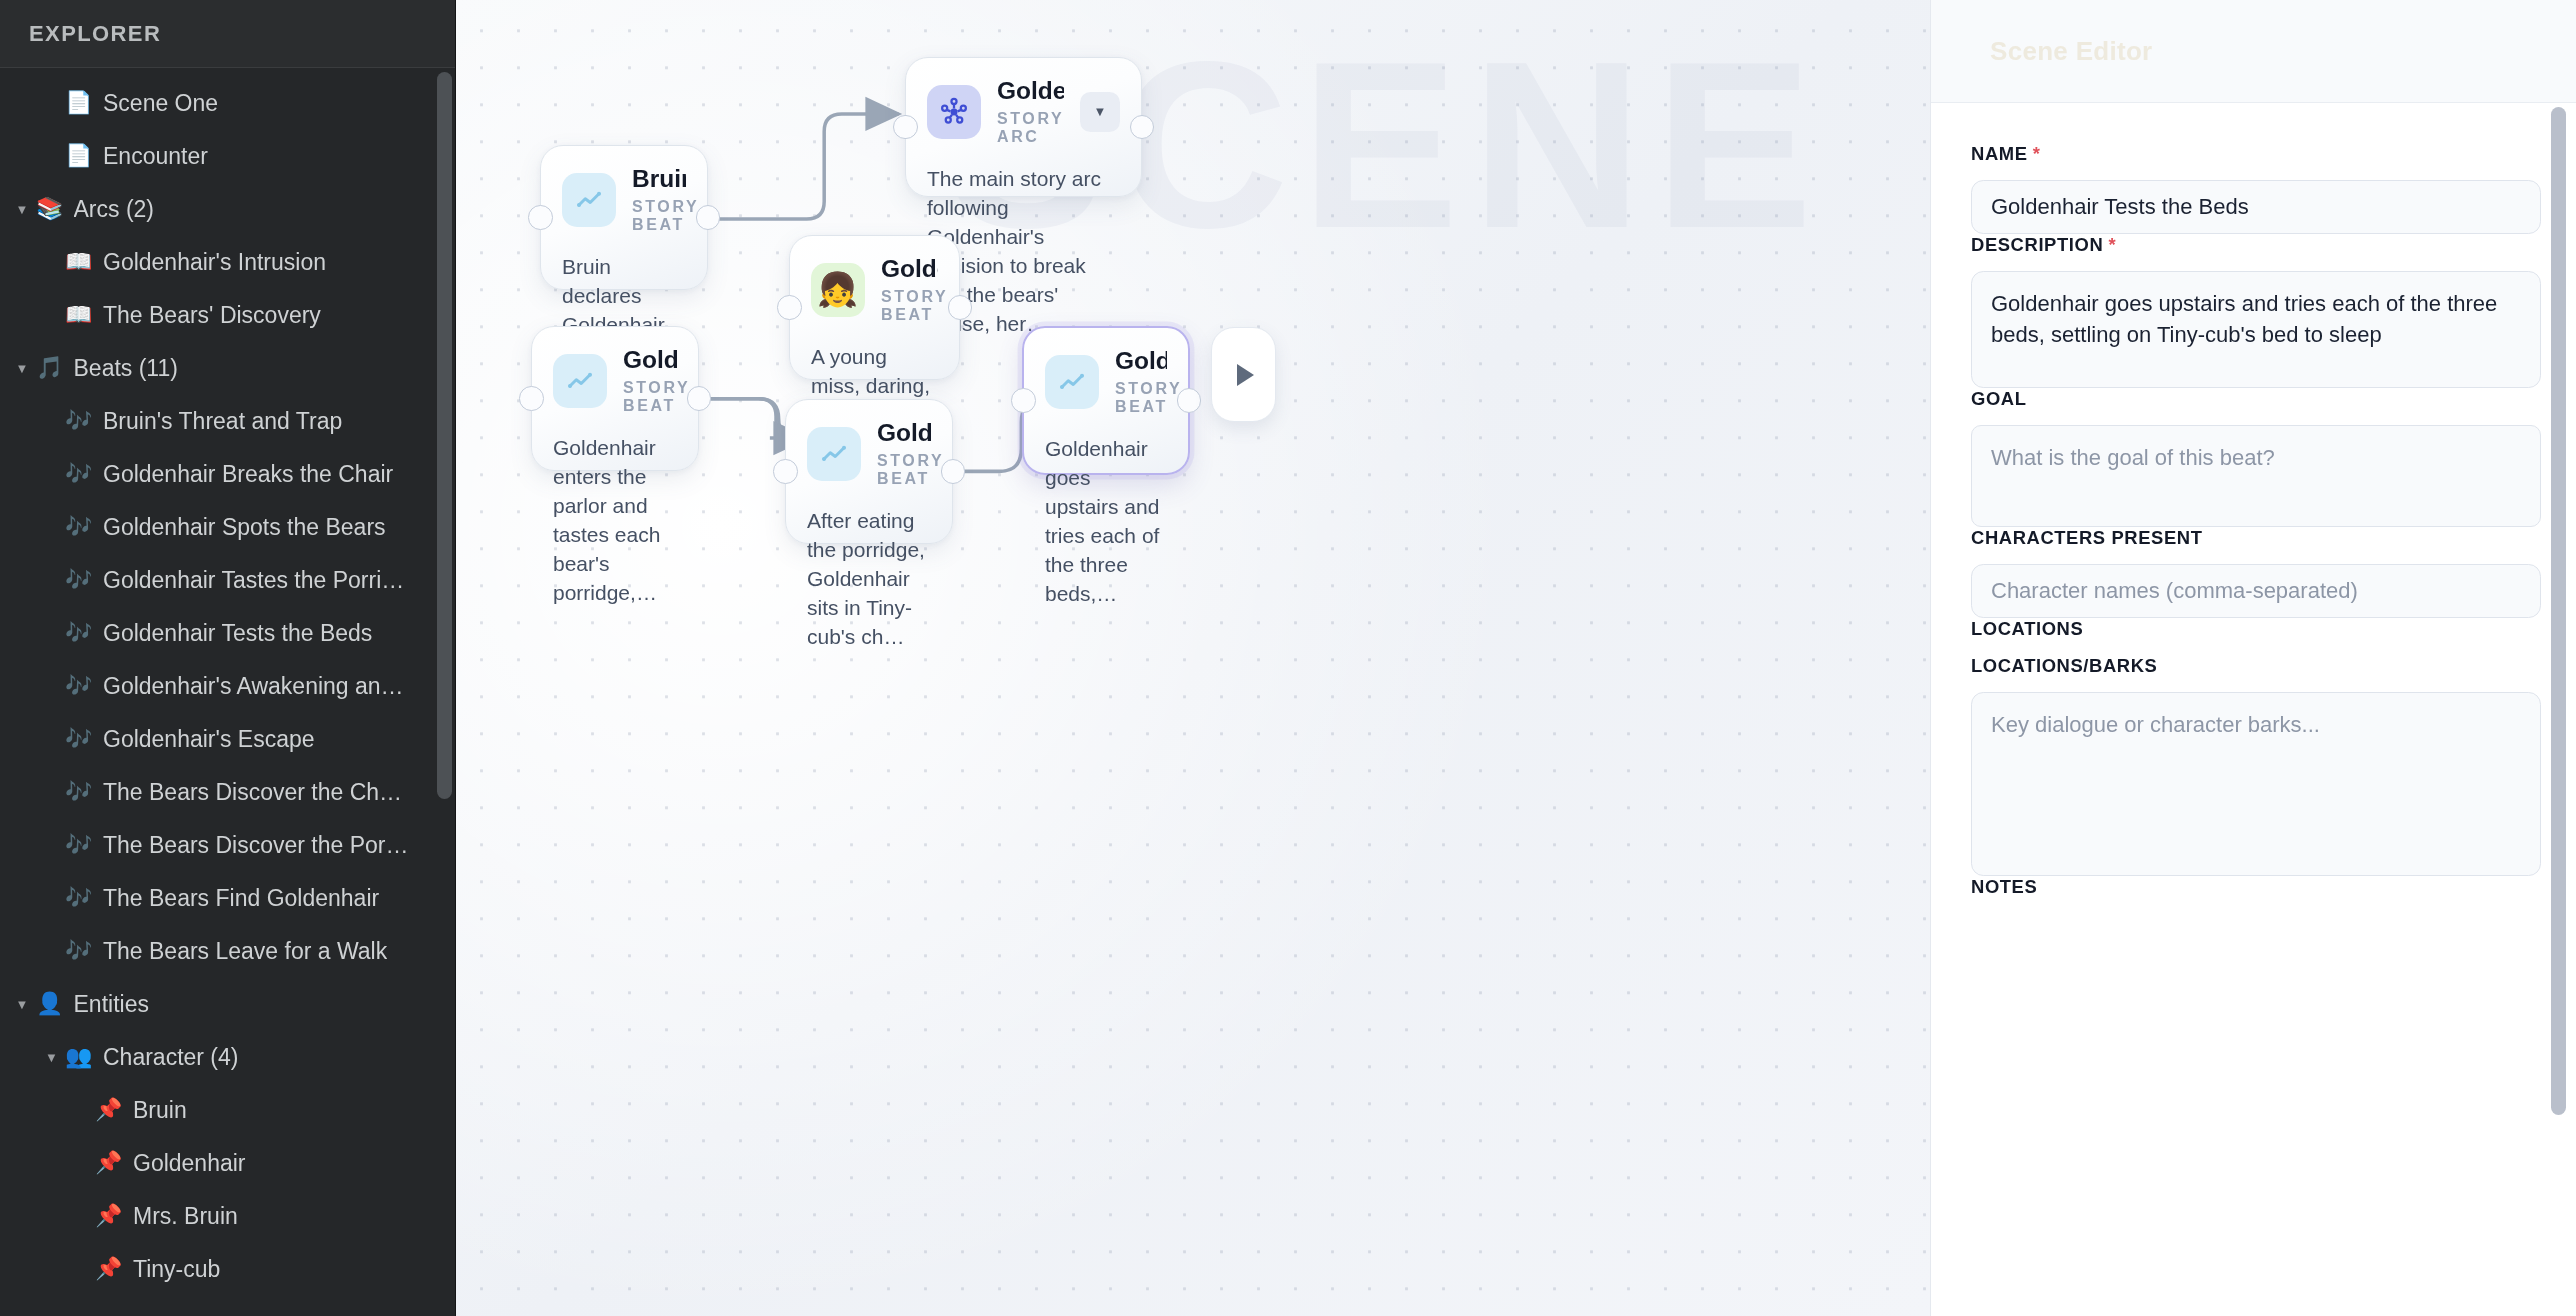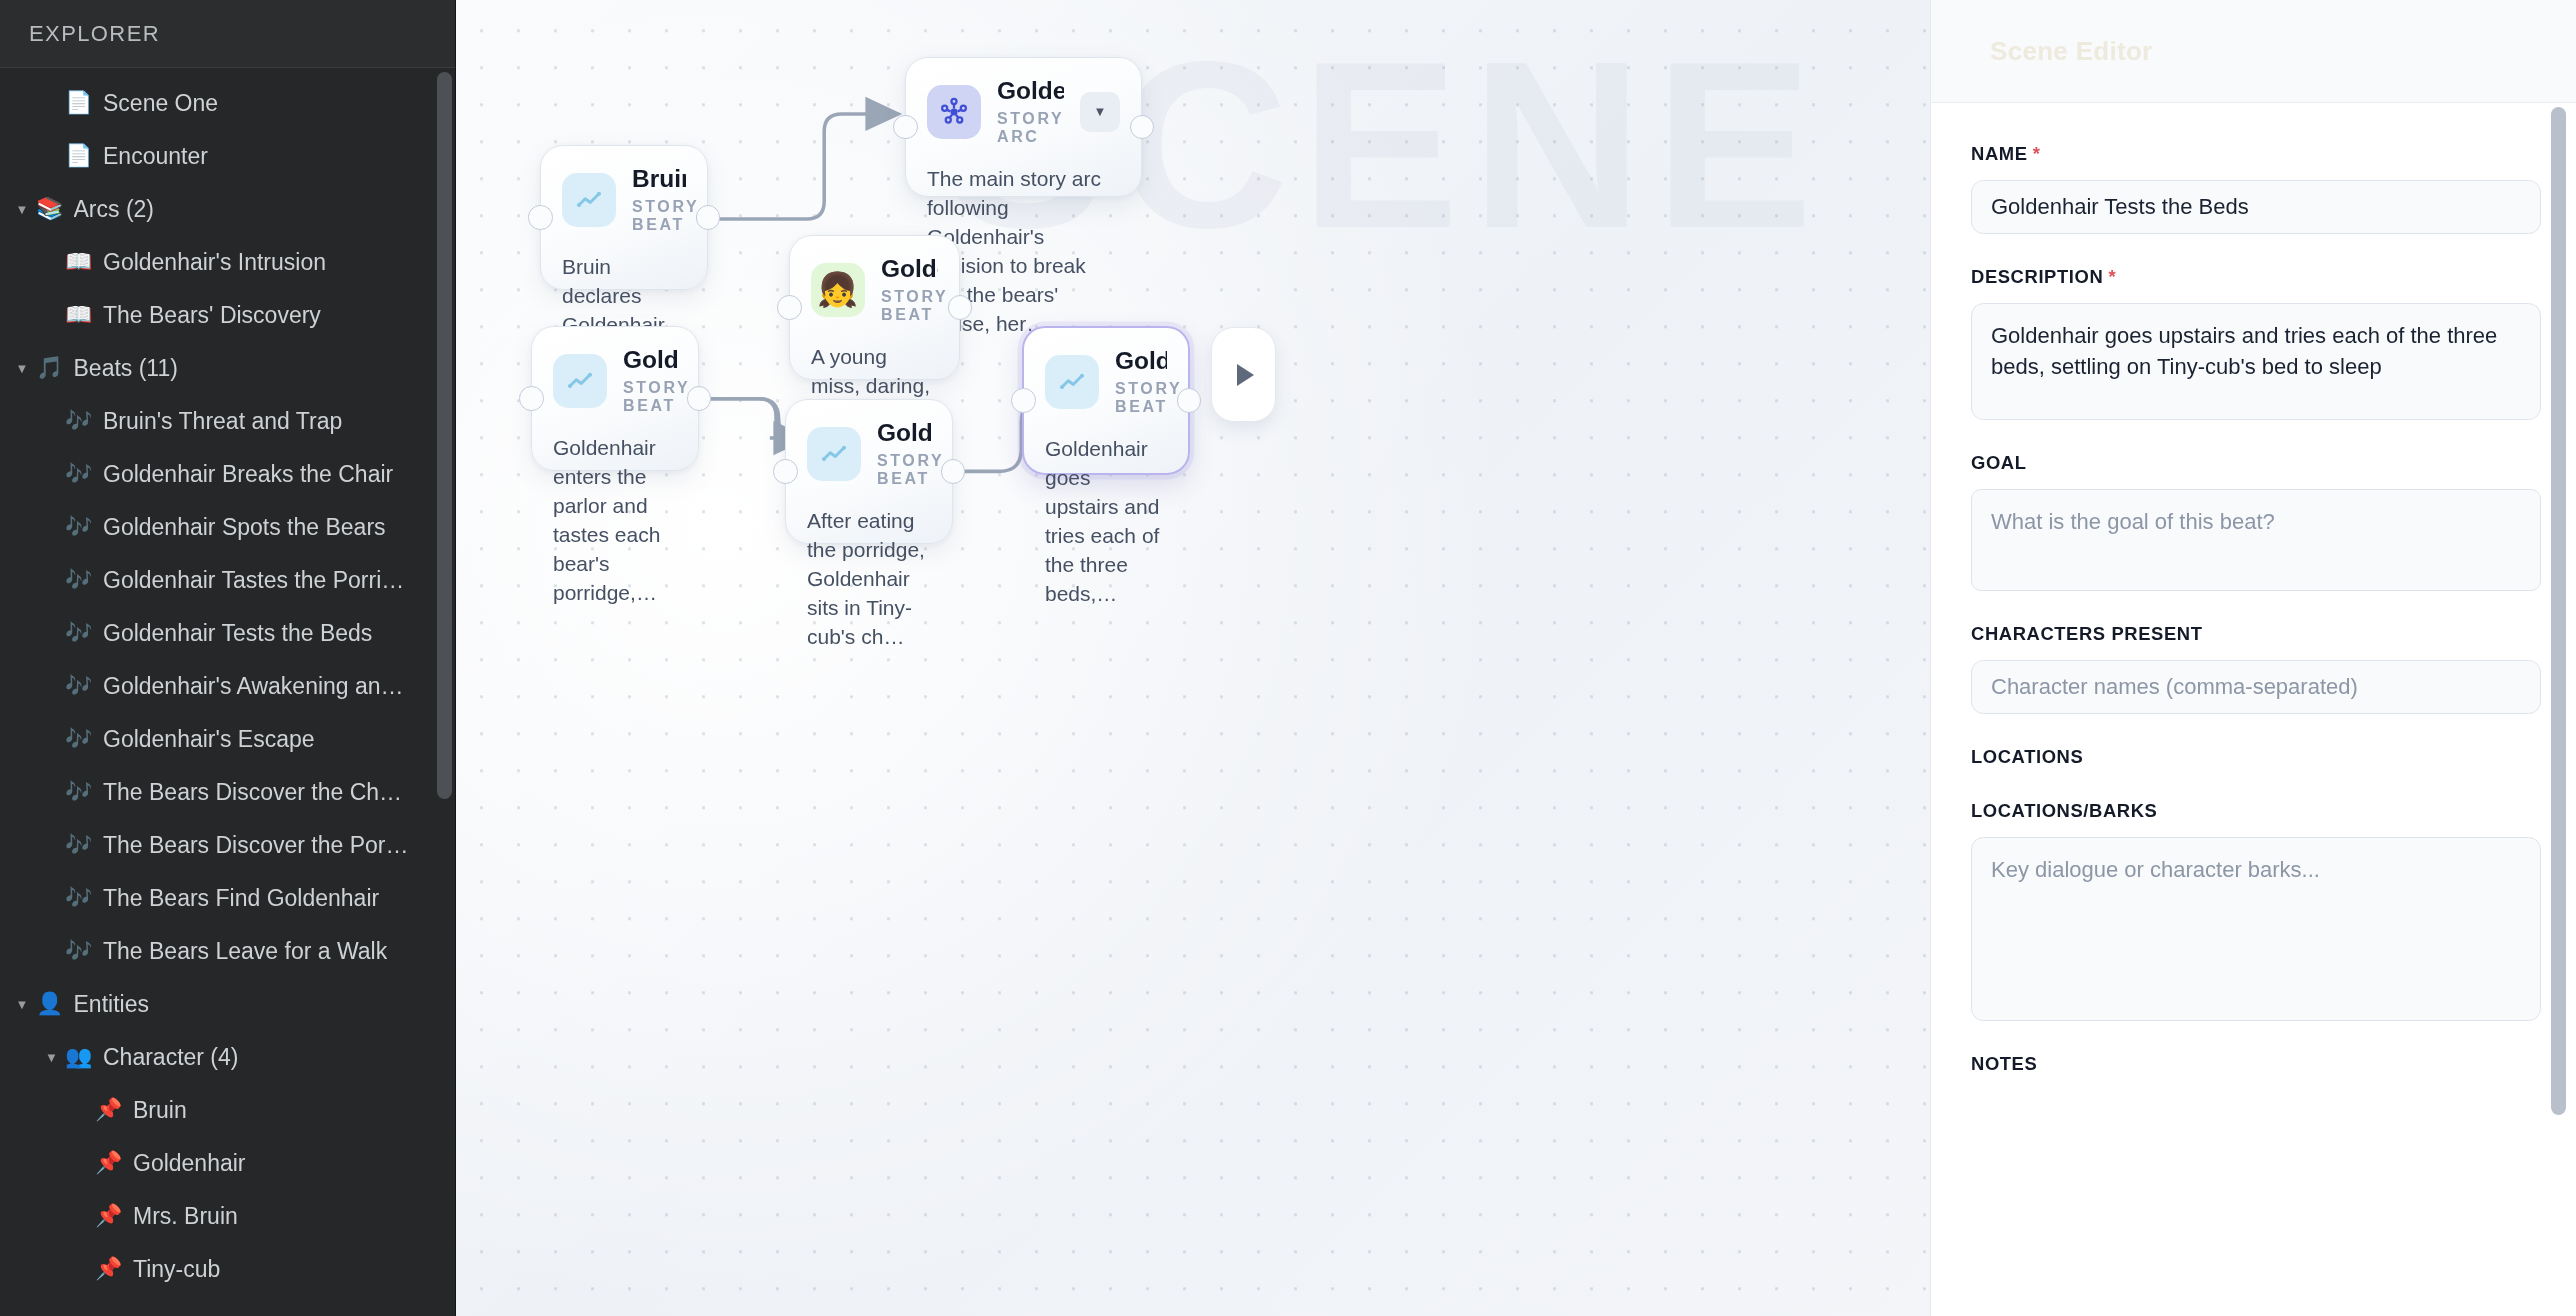--- a/index.html
+++ b/index.html
@@ -23,21 +23,21 @@
     height: 68px;
     background: #2b2d2f;
     border-bottom: 0.9px solid #3a3c3e;
     display: flex; align-items: center;
     padding-left: 29px;
   }
   .sidebar-header .title {
     font-size: 22px;
     letter-spacing: 1.4px;
     color: #b9bcbe;
-    font-weight: 400;
+    font-weight: 700;
   }
   .tree {
     position: absolute;
     top: 68px; left: 0; right: 0; bottom: 0;
     overflow: hidden;
     padding-top: 8.8px;
   }
   .tree-row {
     display: flex; align-items: center;
     height: 53px;
@@ -195,21 +195,21 @@
     color: #eeeade;
     letter-spacing: 0.3px;
     margin-left: 24px;
   }
   .insp-body {
     position: absolute;
     top: 103px; left: 0; right: 0; bottom: 0;
     padding: 40px 35px 0 40px;
     overflow: hidden;
   }
-  .field { margin-bottom: 32px; }
+  .field { }
   .f-label {
     font-size: 18.4px; font-weight: 700;
     color: #141a28;
     letter-spacing: 0.6px;
     margin-bottom: 15px;
   }
   .req { color: #e0515a; margin-left: 5.3px; font-weight: 700; }
   .f-input, .f-area {
     width: 100%;
     background: #f8fafc;

